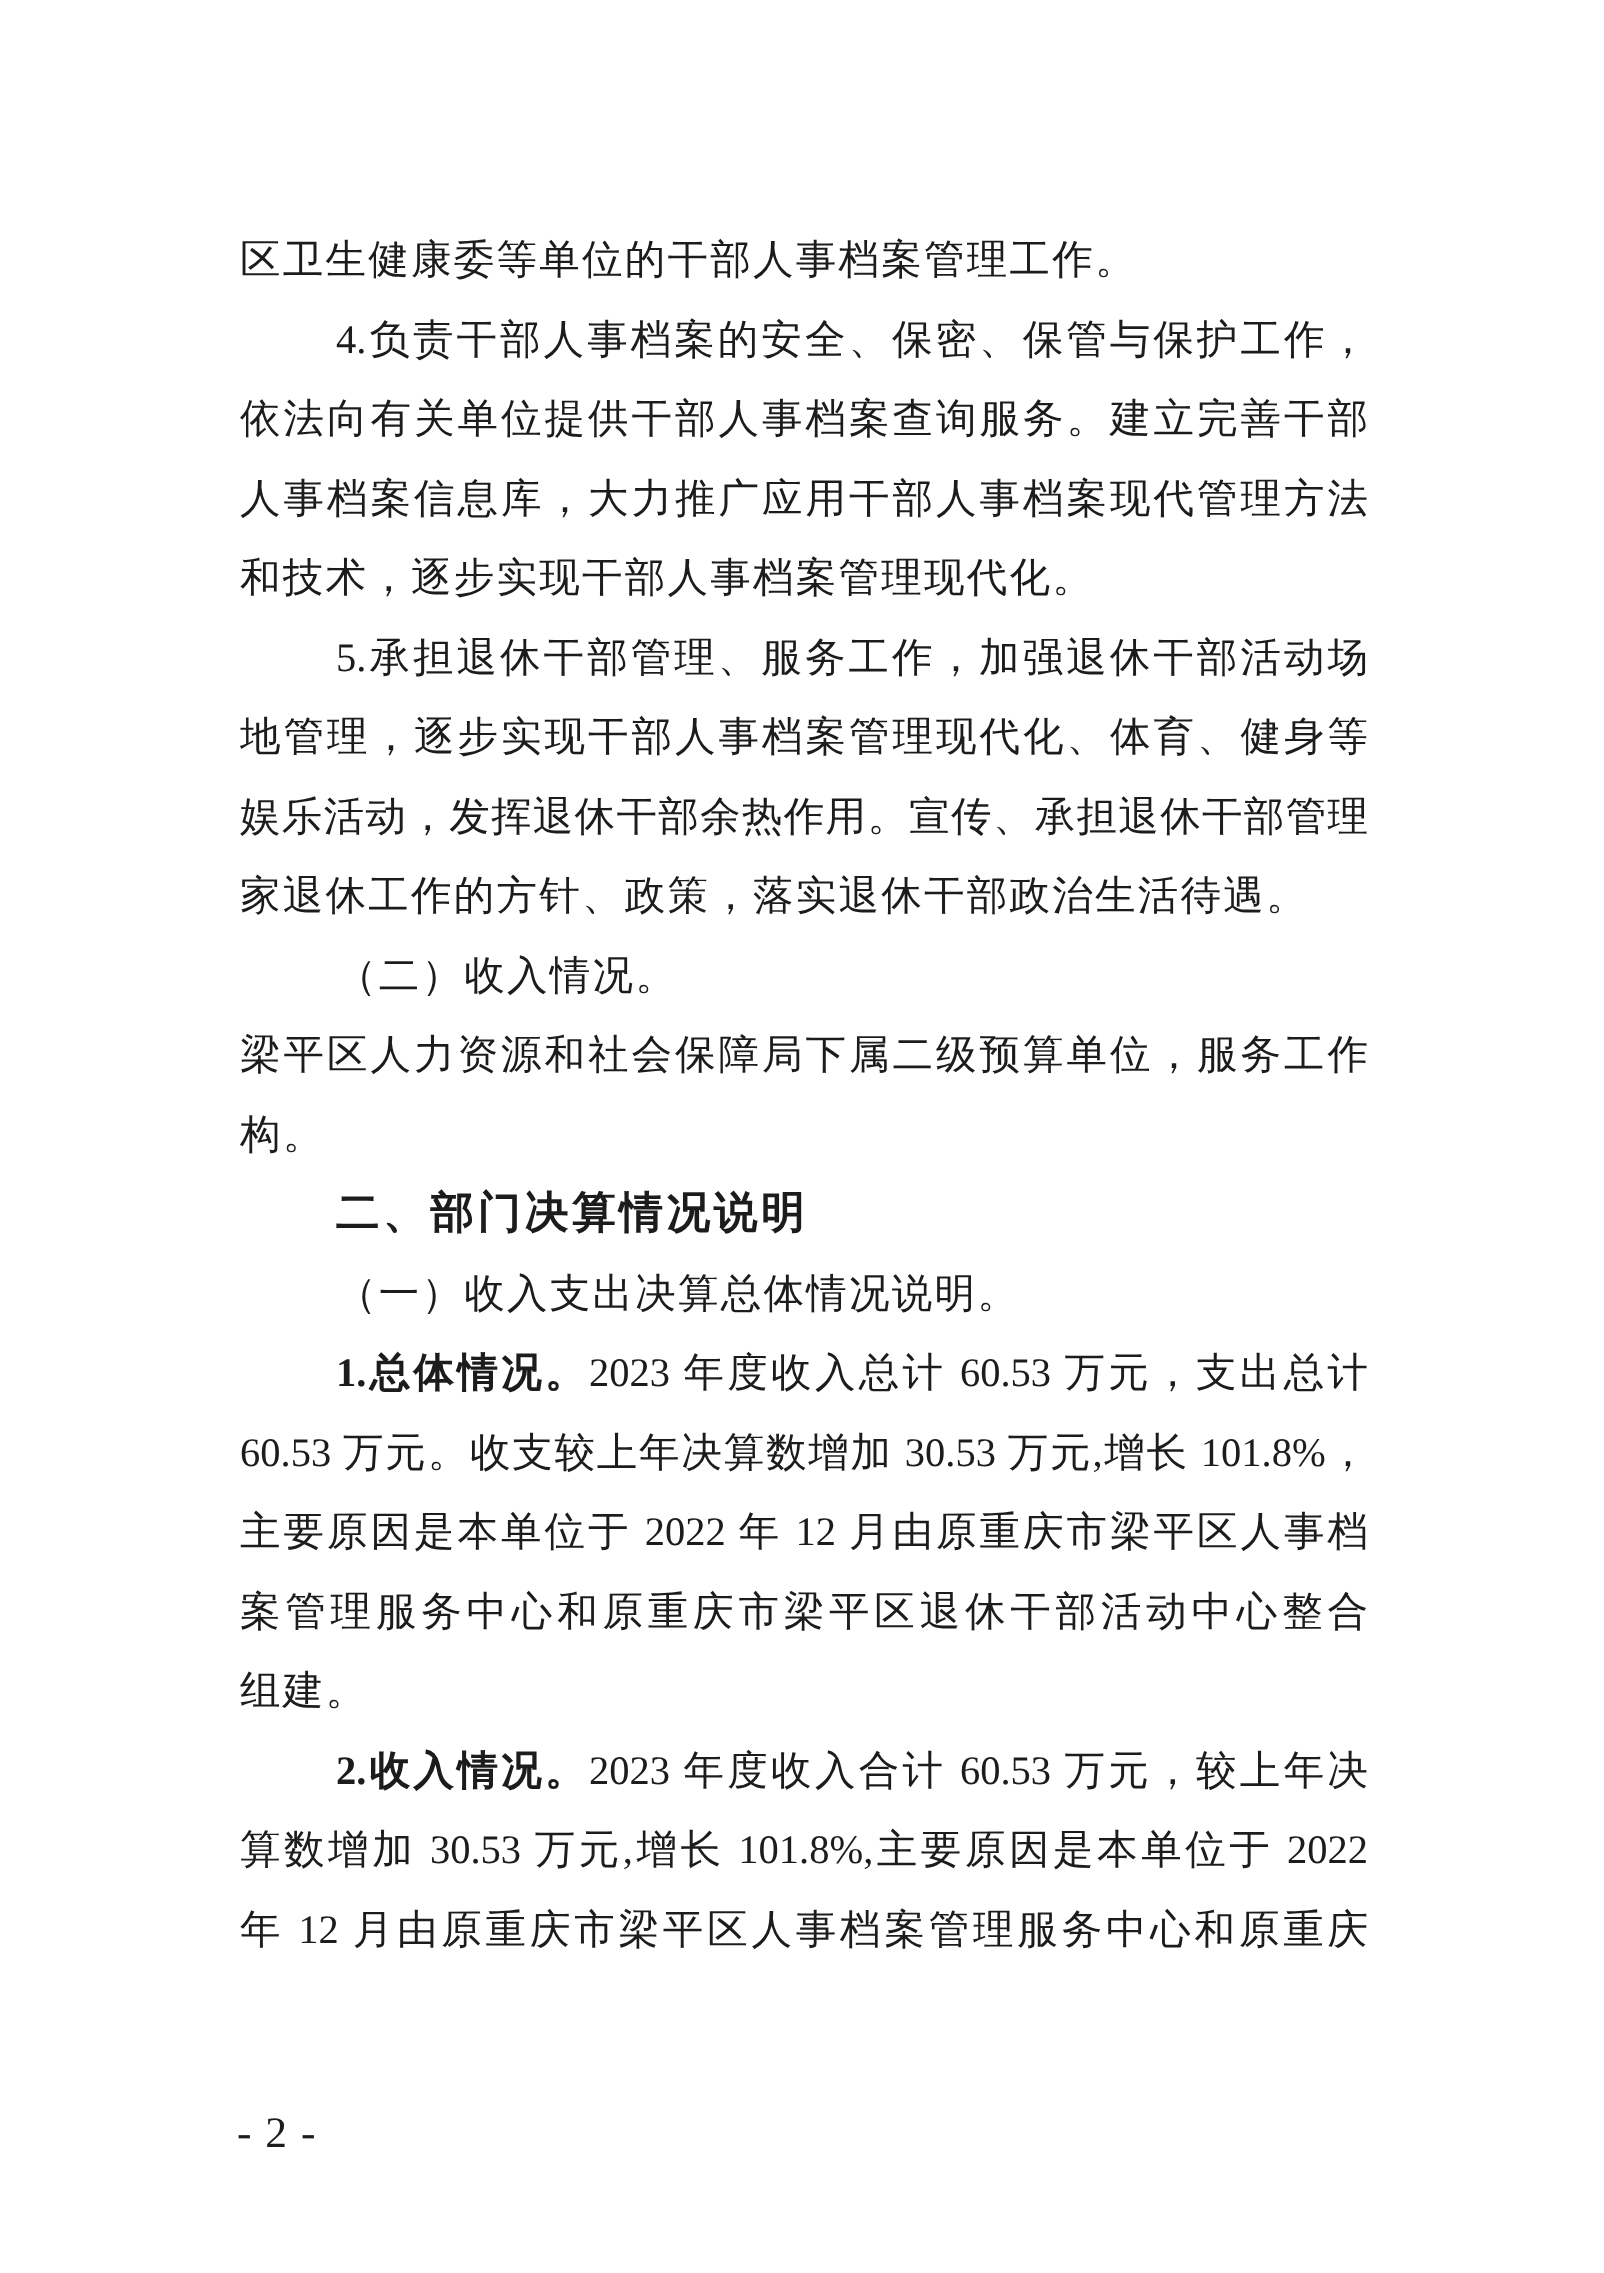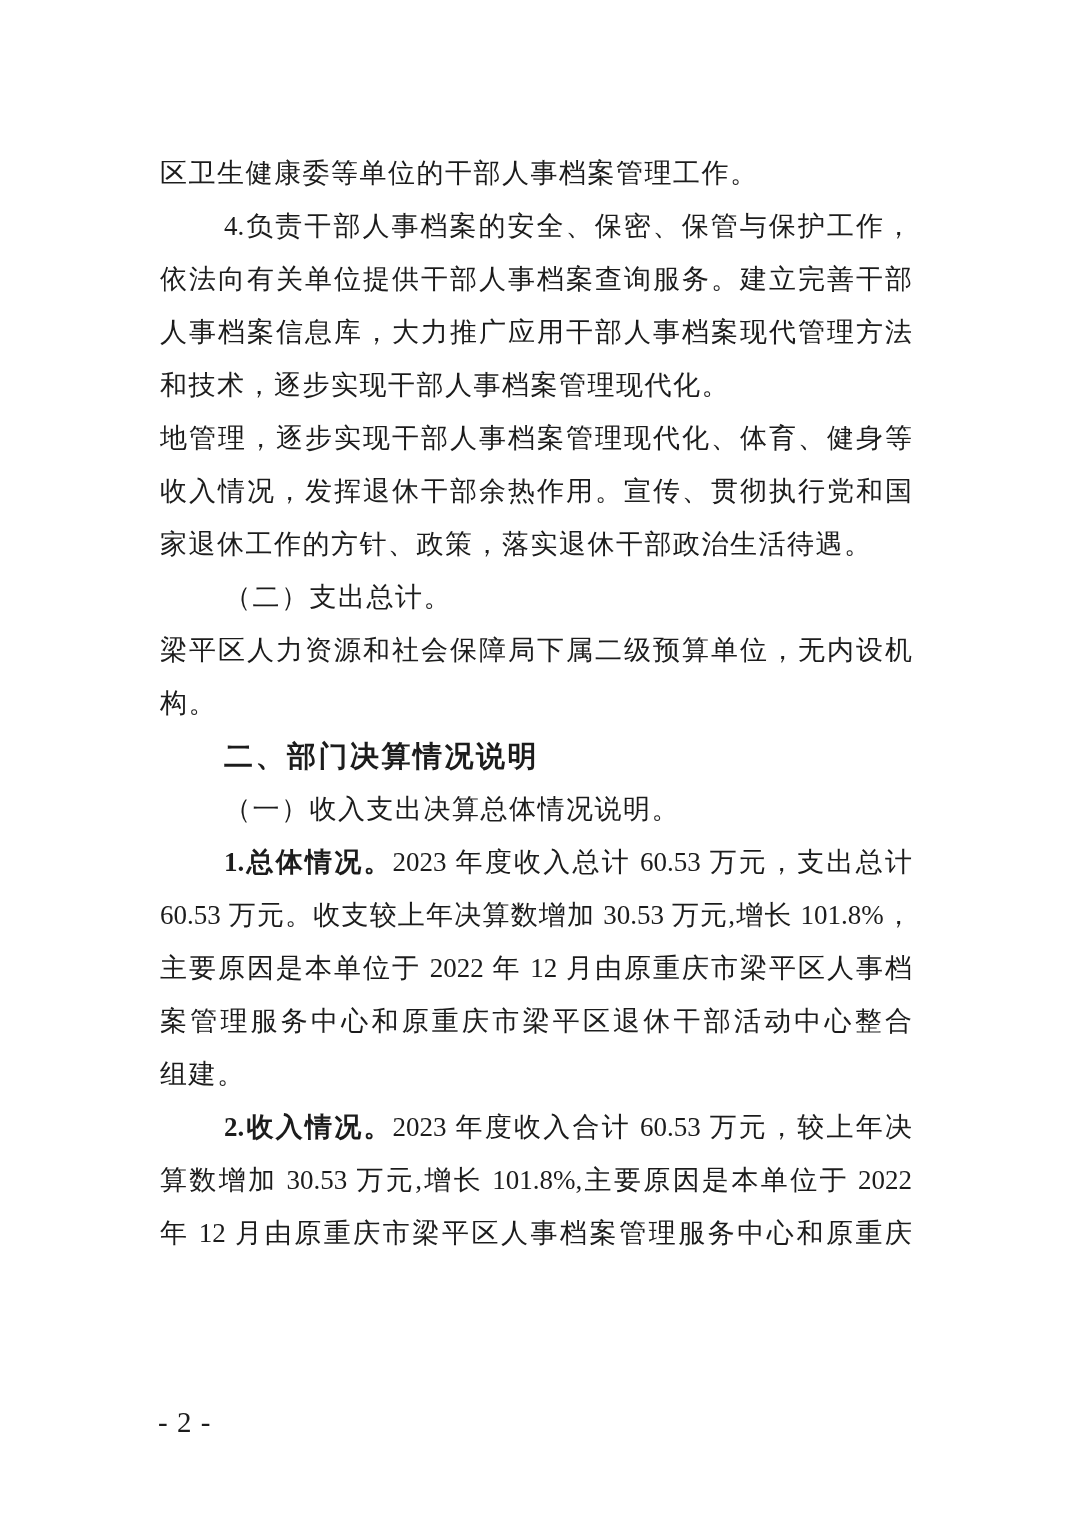--- a/index.html
+++ b/index.html
@@ -60,25 +60,26 @@
 </head>
 <body>
 
 <div class="page">
   <div class="content" id="lines-container">
       <div class="line"><span>区卫生健康委等单位的干部人事档案管理工作。</span></div>
       <div class="line indent just"><span>4.负责干部人事档案的安全、保密、保管与保护工作，</span></div>
       <div class="line just"><span>依法向有关单位提供干部人事档案查询服务。建立完善干部</span></div>
       <div class="line just"><span>人事档案信息库，大力推广应用干部人事档案现代管理方法</span></div>
       <div class="line"><span>和技术，逐步实现干部人事档案管理现代化。</span></div>
+      <div class="line indent just"><span>5.承担退休干部管理、服务工作，加强退休干部活动场</span></div>
       <div class="line just"><span>地管理，逐步实现干部人事档案管理现代化、体育、健身等</span></div>
-      <div class="line just"><span>收入情况，发挥退休干部余热作用。宣传、贯彻执行党和国</span></div>
+      <div class="line just"><span>娱乐活动，发挥退休干部余热作用。宣传、承担退休干部管理</span></div>
       <div class="line"><span>家退休工作的方针、政策，落实退休干部政治生活待遇。</span></div>
-      <div class="line indent"><span>（二）支出总计。</span></div>
-      <div class="line just"><span>梁平区人力资源和社会保障局下属二级预算单位，无内设机</span></div>
+      <div class="line indent"><span>（二）收入情况。</span></div>
+      <div class="line just"><span>梁平区人力资源和社会保障局下属二级预算单位，服务工作</span></div>
       <div class="line"><span>构。</span></div>
       <div class="line indent"><span class="run-hei">二、部门决算情况说明</span></div>
       <div class="line indent"><span>（一）收入支出决算总体情况说明。</span></div>
       <div class="line indent just"><span class="run-bold">1.总体情况。</span><span>2023 年度收入总计 60.53 万元，支出总计</span></div>
       <div class="line just"><span>60.53 万元。收支较上年决算数增加 30.53 万元,增长 101.8%，</span></div>
       <div class="line just"><span>主要原因是本单位于 2022 年 12 月由原重庆市梁平区人事档</span></div>
       <div class="line just"><span>案管理服务中心和原重庆市梁平区退休干部活动中心整合</span></div>
       <div class="line"><span>组建。</span></div>
       <div class="line indent just"><span class="run-bold">2.收入情况。</span><span>2023 年度收入合计 60.53 万元，较上年决</span></div>
       <div class="line just"><span>算数增加 30.53 万元,增长 101.8%,主要原因是本单位于 2022</span></div>

